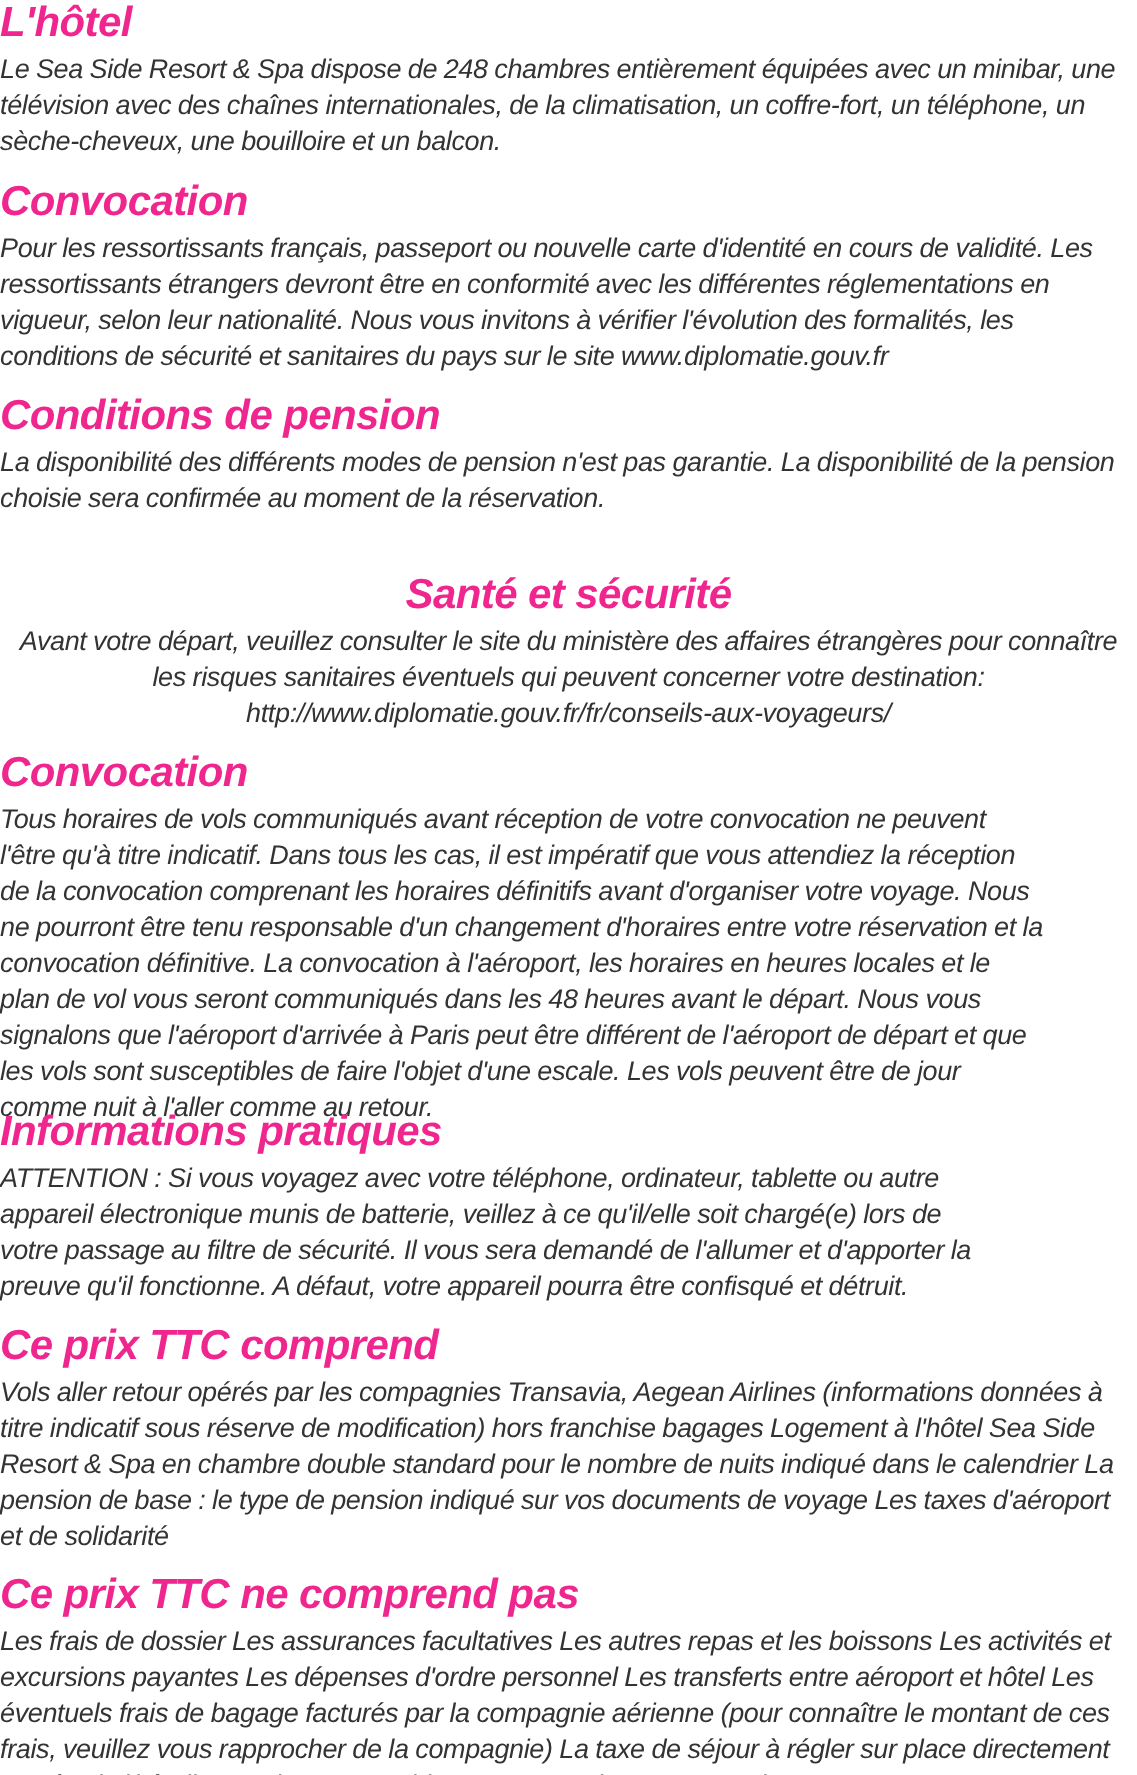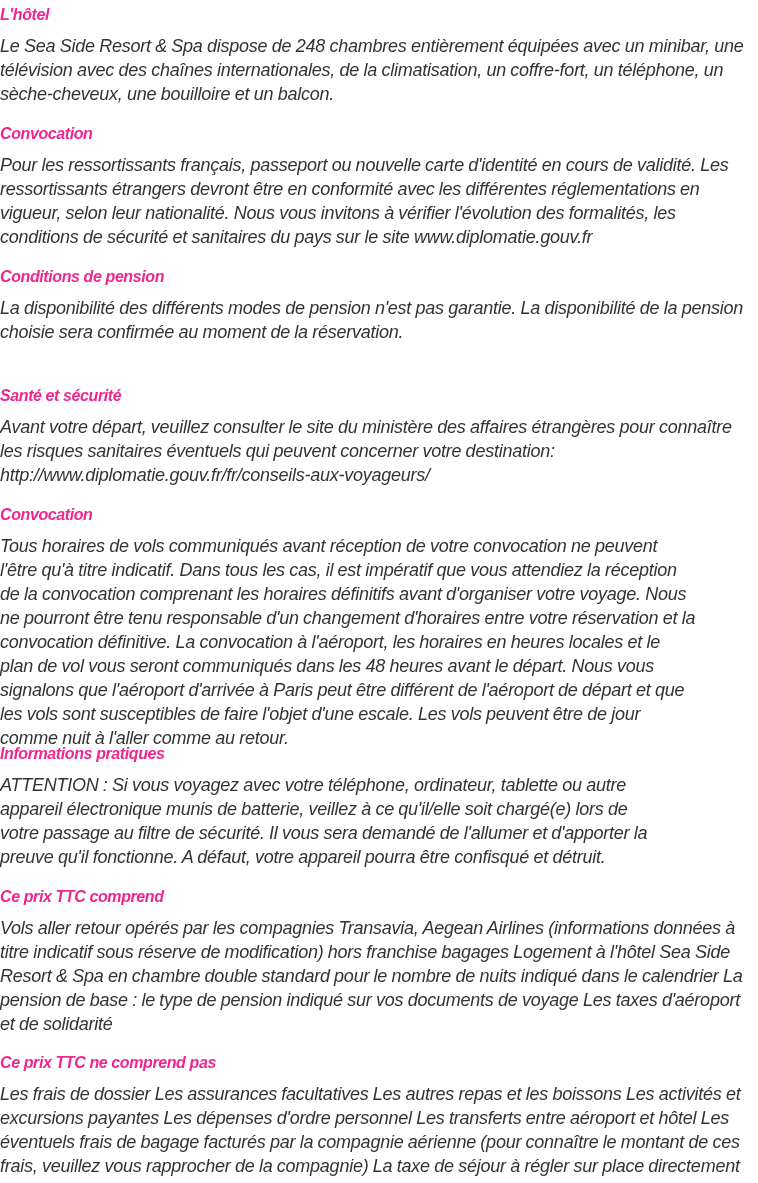--- a/index.html
+++ b/index.html
@@ -20,39 +20,39 @@
     .section {
       margin: 0;
     }
     .section h2 {
       margin: 0;
       padding: 0;
       color: #f0268f;
       font-family: "Liberation Sans", "DejaVu Sans", sans-serif;
       font-style: italic;
       font-weight: bold;
-      font-size: 16px;
+      font-size: 28px;
       line-height: 30px;
       letter-spacing: -0.4px;
     }
     .section p {
       margin: 4px 0 0 0;
       padding: 0;
       color: #333333;
       font-family: "Liberation Sans", "DejaVu Sans", sans-serif;
       font-style: italic;
       font-size: 18px;
       line-height: 24px;
       letter-spacing: -0.25px;
       word-spacing: -0.3px;
     }
     #s0 { position: absolute; top: 0px; left: 0; width: 758px; }
     #s1 { position: absolute; top: 119px; left: 0; width: 758px; }
     #s2 { position: absolute; top: 262px; left: 0; width: 758px; }
-    #s3 { position: absolute; top: 381px; left: 0; width: 758px; }
+    #s3 { position: absolute; top: 381px; left: 0; width: 758px; text-align: center; }
     #s4 { position: absolute; top: 500px; left: 0; width: 696px; }
     #s5 { position: absolute; top: 739px; left: 0; width: 654px; }
     #s6 { position: absolute; top: 882px; left: 0; width: 758px; }
     #s7 { position: absolute; top: 1048px; left: 0; width: 758px; }
   </style>
 </head>
 <body>
 
 <div class="doc">
 

